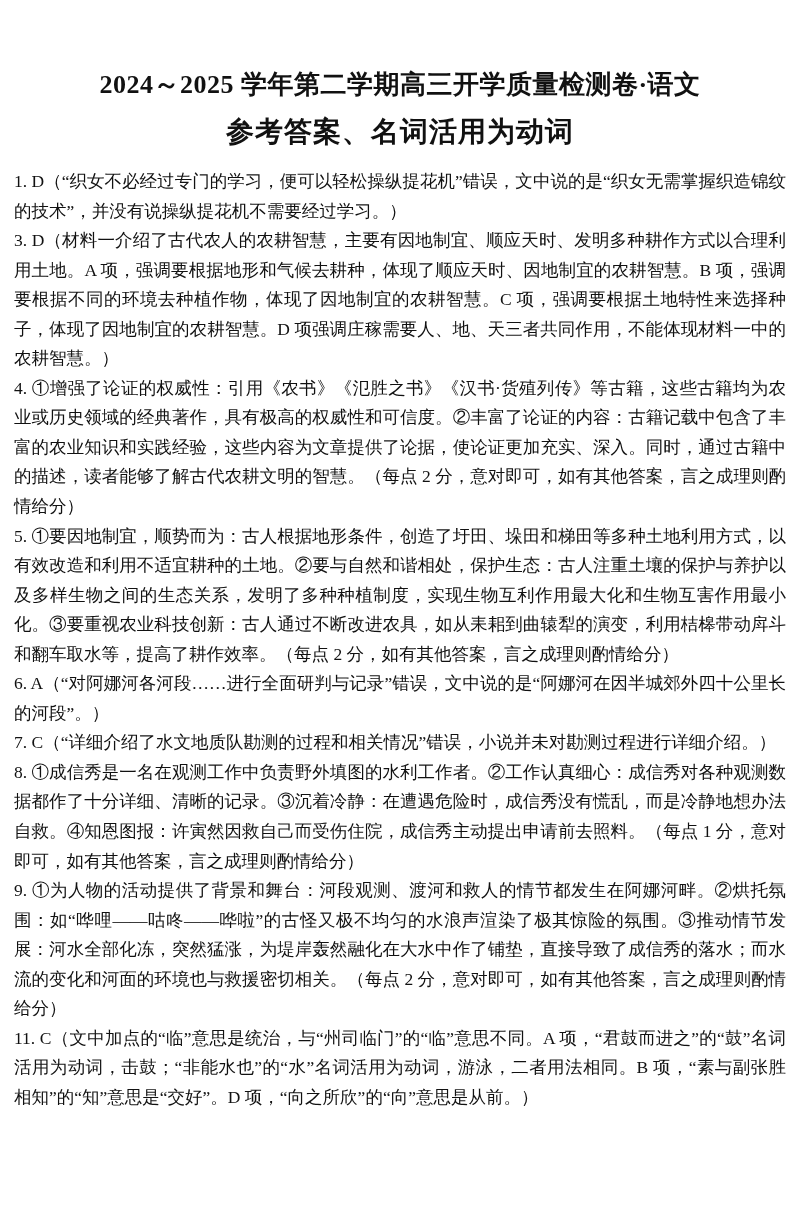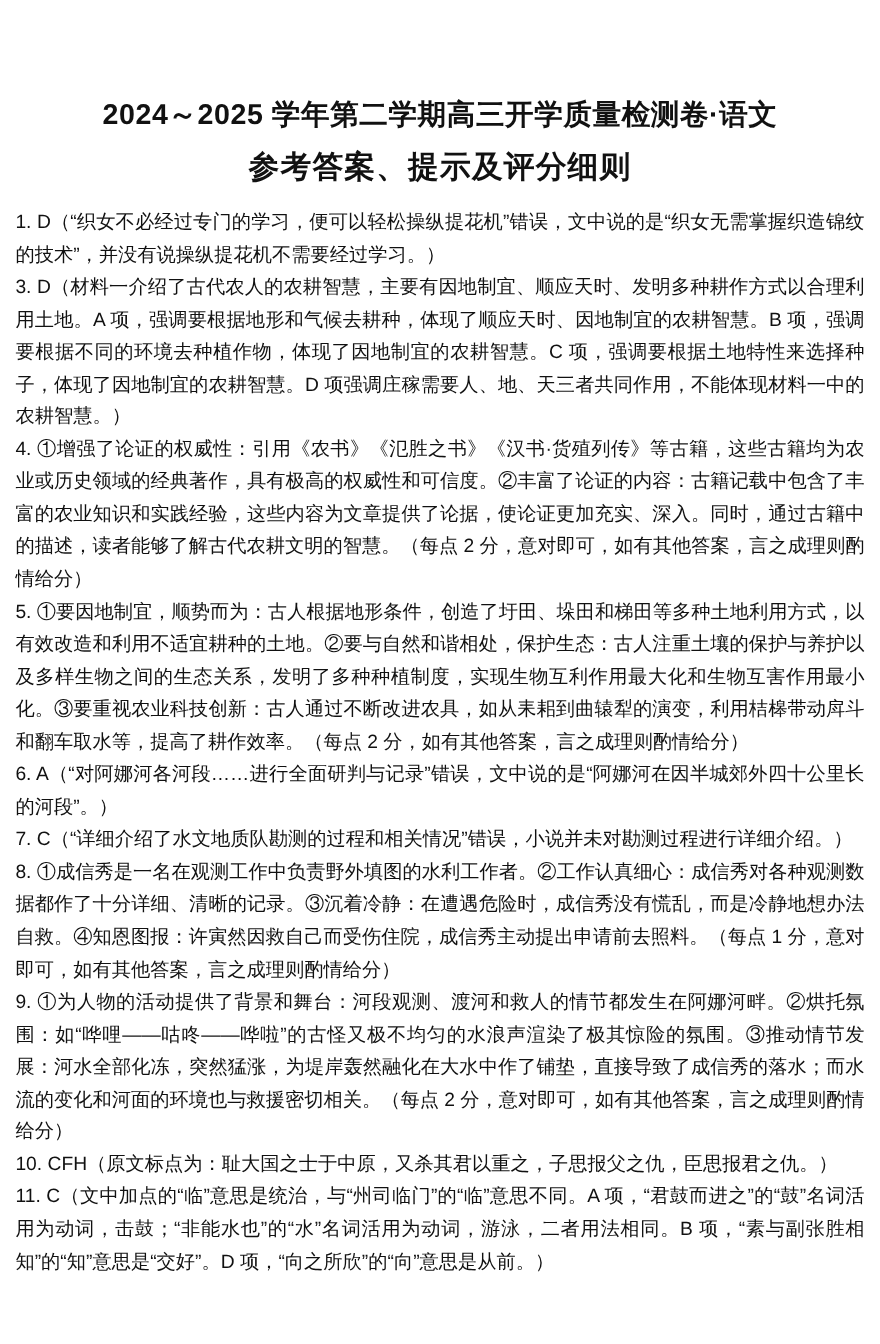--- a/index.html
+++ b/index.html
@@ -6,22 +6,22 @@
     margin: 0;
     padding: 0;
     background: #ffffff;
   }
   .page {
     width: 800px;
     height: 1222px;
     margin: 0 auto;
     background: #ffffff;
     box-sizing: border-box;
-    padding: 88px 14px 0 14px;
-    font-family: Liberation Sans, sans-serif;
+    padding: 68px 14px 0 14px;
+    font-family: Liberation Serif, serif;
     color: #111111;
     overflow: hidden;
   }
   .title {
     margin: 0 0 13px 0;
     text-align: center;
     font-size: 26px;
     line-height: 33px;
     font-weight: bold;
     letter-spacing: 0.5px;
@@ -41,26 +41,25 @@
     text-align: justify;
     text-justify: inter-ideograph;
     word-break: break-all;
   }
 </style>
 </head>
 <body>
 
 <div class="page">
   <h1 class="title">2024～2025 学年第二学期高三开学质量检测卷·语文</h1>
-  <h2 class="subtitle">参考答案、提示及评分细则</h2>
+  <h2 class="subtitle">参考答案、名词活用为动词</h2>
   <div class="answers">
     <p>1. D（“织女不必经过专门的学习，便可以轻松操纵提花机”错误，文中说的是“织女无需掌握织造锦纹的技术”，并没有说操纵提花机不需要经过学习。）</p>
     <p>3. D（材料一介绍了古代农人的农耕智慧，主要有因地制宜、顺应天时、发明多种耕作方式以合理利用土地。A 项，强调要根据地形和气候去耕种，体现了顺应天时、因地制宜的农耕智慧。B 项，强调要根据不同的环境去种植作物，体现了因地制宜的农耕智慧。C 项，强调要根据土地特性来选择种子，体现了因地制宜的农耕智慧。D 项强调庄稼需要人、地、天三者共同作用，不能体现材料一中的农耕智慧。）</p>
     <p>4. ①增强了论证的权威性：引用《农书》《氾胜之书》《汉书·货殖列传》等古籍，这些古籍均为农业或历史领域的经典著作，具有极高的权威性和可信度。②丰富了论证的内容：古籍记载中包含了丰富的农业知识和实践经验，这些内容为文章提供了论据，使论证更加充实、深入。同时，通过古籍中的描述，读者能够了解古代农耕文明的智慧。（每点 2 分，意对即可，如有其他答案，言之成理则酌情给分）</p>
     <p>5. ①要因地制宜，顺势而为：古人根据地形条件，创造了圩田、垛田和梯田等多种土地利用方式，以有效改造和利用不适宜耕种的土地。②要与自然和谐相处，保护生态：古人注重土壤的保护与养护以及多样生物之间的生态关系，发明了多种种植制度，实现生物互利作用最大化和生物互害作用最小化。③要重视农业科技创新：古人通过不断改进农具，如从耒耜到曲辕犁的演变，利用桔槔带动戽斗和翻车取水等，提高了耕作效率。（每点 2 分，如有其他答案，言之成理则酌情给分）</p>
     <p>6. A（“对阿娜河各河段……进行全面研判与记录”错误，文中说的是“阿娜河在因半城郊外四十公里长的河段”。）</p>
     <p>7. C（“详细介绍了水文地质队勘测的过程和相关情况”错误，小说并未对勘测过程进行详细介绍。）</p>
     <p>8. ①成信秀是一名在观测工作中负责野外填图的水利工作者。②工作认真细心：成信秀对各种观测数据都作了十分详细、清晰的记录。③沉着冷静：在遭遇危险时，成信秀没有慌乱，而是冷静地想办法自救。④知恩图报：许寅然因救自己而受伤住院，成信秀主动提出申请前去照料。（每点 1 分，意对即可，如有其他答案，言之成理则酌情给分）</p>
     <p>9. ①为人物的活动提供了背景和舞台：河段观测、渡河和救人的情节都发生在阿娜河畔。②烘托氛围：如“哗哩——咕咚——哗啦”的古怪又极不均匀的水浪声渲染了极其惊险的氛围。③推动情节发展：河水全部化冻，突然猛涨，为堤岸轰然融化在大水中作了铺垫，直接导致了成信秀的落水；而水流的变化和河面的环境也与救援密切相关。（每点 2 分，意对即可，如有其他答案，言之成理则酌情给分）</p>
-    <p>10. CFH（原文标点为：耻大国之士于中原，又杀其君以重之，子思报父之仇，臣思报君之仇。）</p>
     <p>11. C（文中加点的“临”意思是统治，与“州司临门”的“临”意思不同。A 项，“君鼓而进之”的“鼓”名词活用为动词，击鼓；“非能水也”的“水”名词活用为动词，游泳，二者用法相同。B 项，“素与副张胜相知”的“知”意思是“交好”。D 项，“向之所欣”的“向”意思是从前。）</p>
   </div>
 </div>
 
 </body></html>

